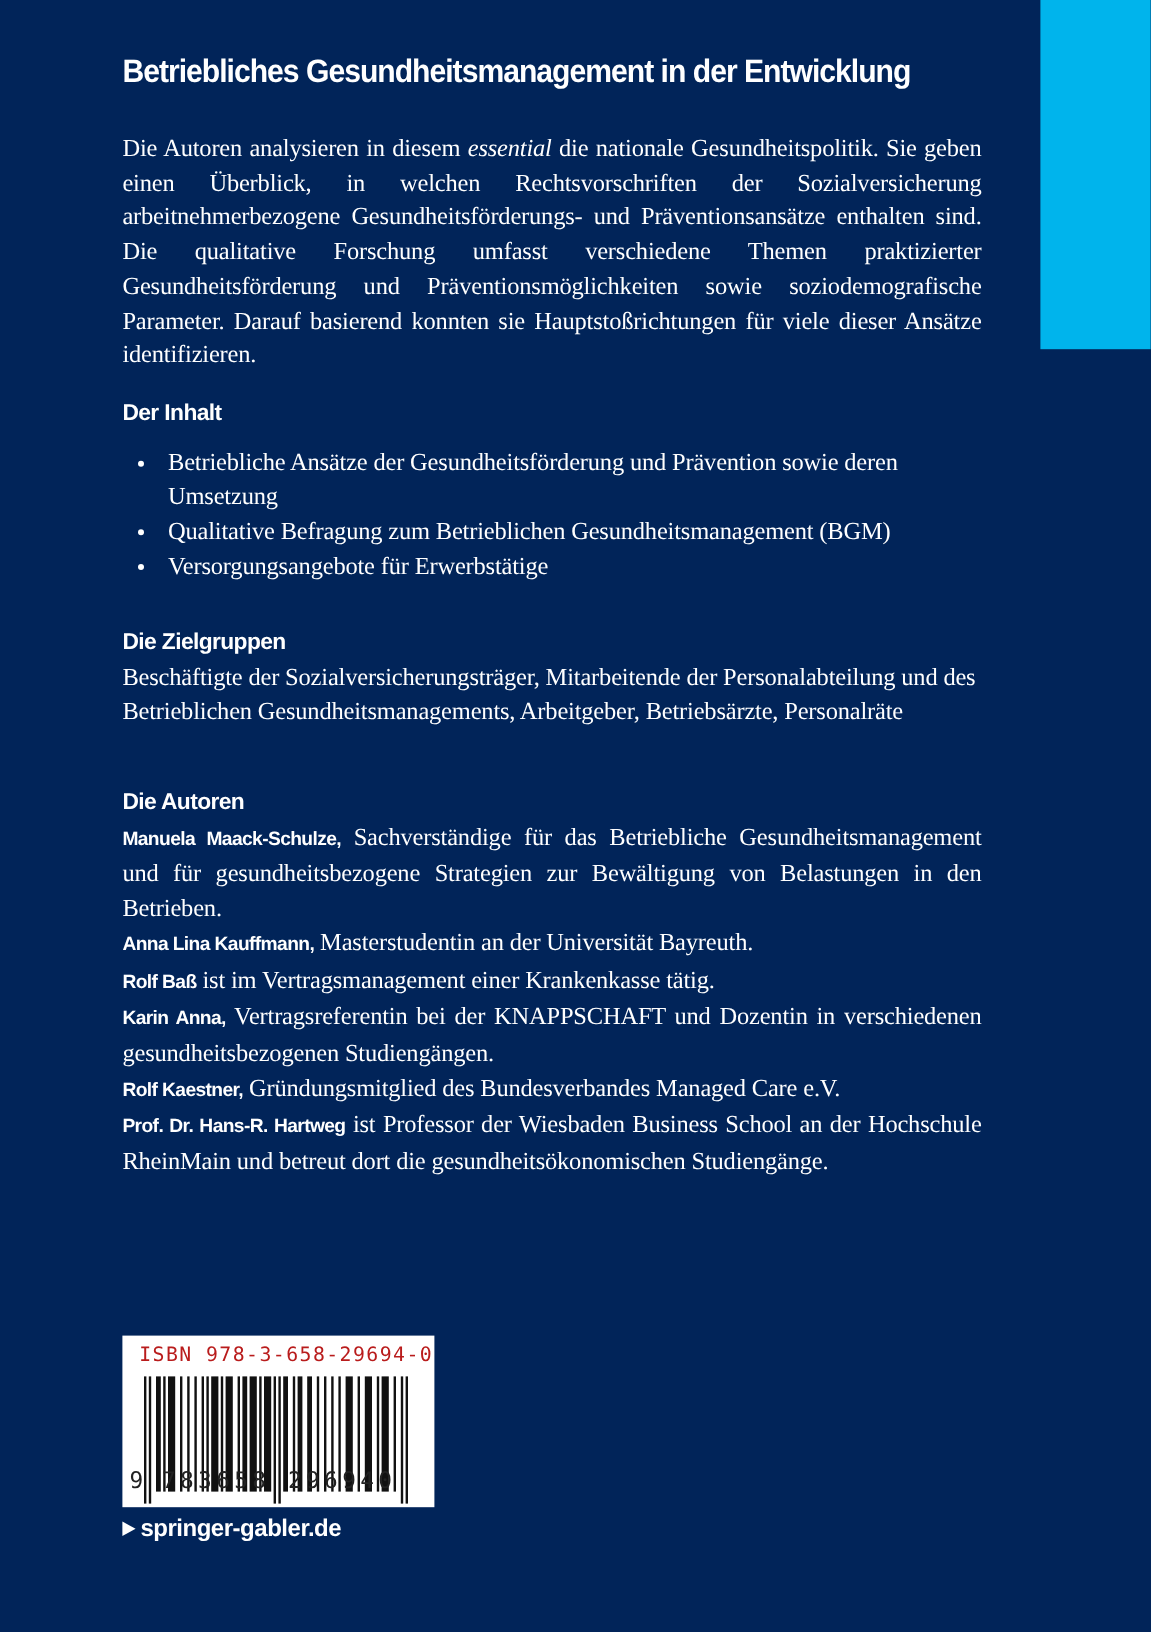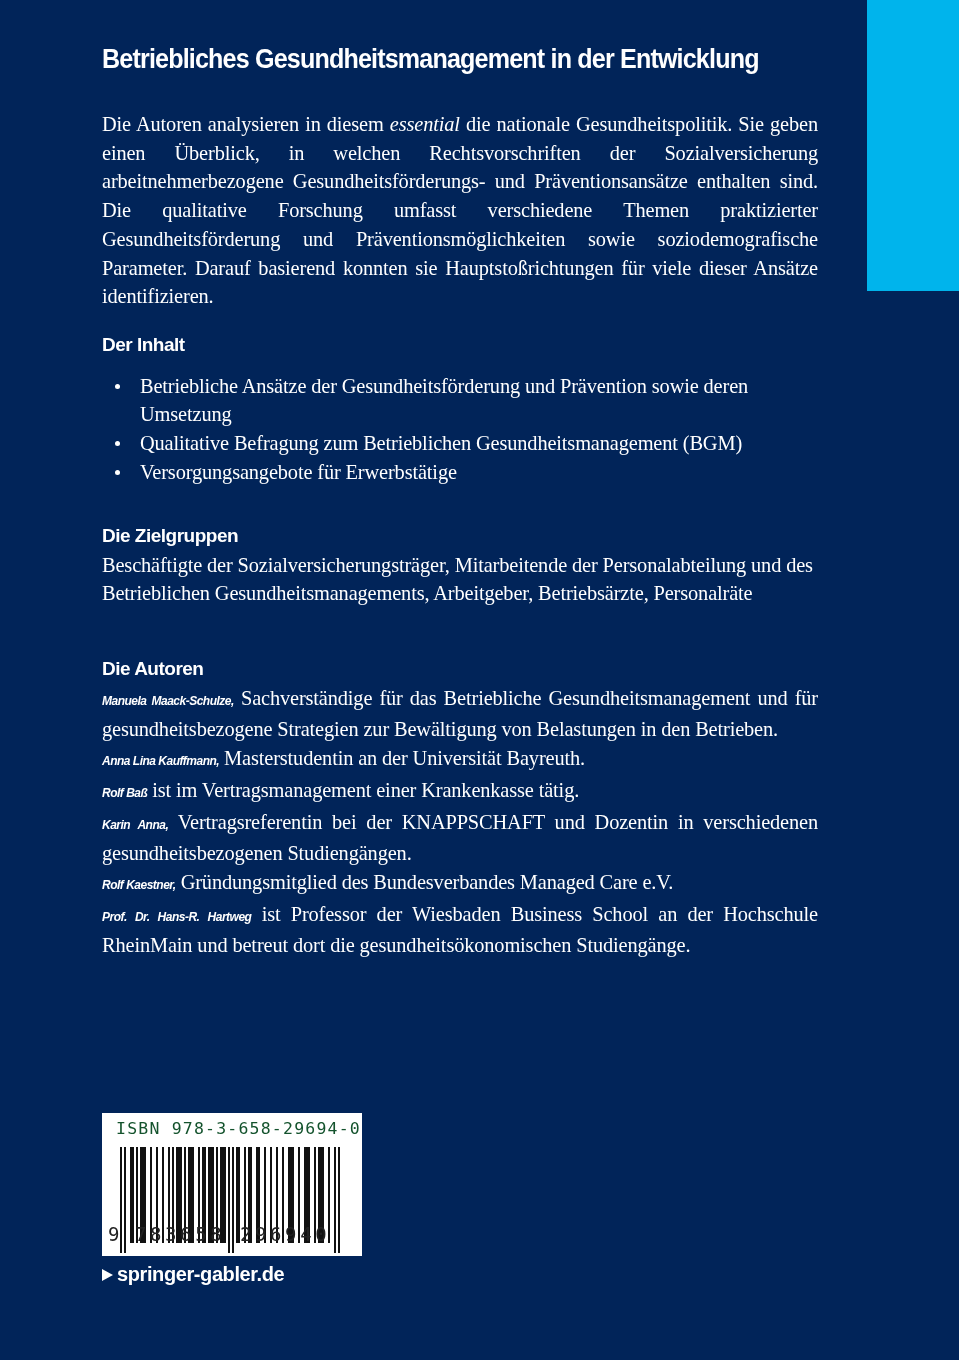--- a/index.html
+++ b/index.html
@@ -34,29 +34,29 @@
   .sec-inhalt { position:absolute; top:331px; left:0; width:716px; }
   .bullets { list-style:none; margin:12px; padding:0; }
   .bullets li { position:relative; padding-left:26px; }
   .bullets li .dot {
     position:absolute; left:1px; top:12px; width:5px; height:5px; border-radius:50%;
     background:#ffffff;
   }
   .sec-ziel { position:absolute; top:522px; left:0; width:716px; }
   .sec-autoren { position:absolute; top:655px; left:0; width:716px; }
   .author { text-align:justify; }
-  .author .name { font-family:"Liberation Sans", sans-serif; font-weight:bold; font-size:12px; letter-spacing:-0.5px;font-style:italic; }
+  .author .name { font-family:"Liberation Sans", sans-serif; font-weight:bold; font-size:16px; letter-spacing:-0.5px; }
   .barcode-box {
     position:absolute; left:102px; top:1113px; width:260px; height:143px;
     background:#ffffff; color:#111;
   }
   .isbn-text {
     position:absolute; left:14px; top:6px;
     font-family:"DejaVu Sans Mono", monospace; font-size:16.5px; letter-spacing:1.2px;
-    color:#14532d;
+    color:#b91c1c;
   }
   .bars { position:absolute; left:0; top:0; width:260px; height:143px; }
   .digits {
     position:absolute; top:110px; font-family:"DejaVu Sans Mono", monospace; font-size:19px;
     color:#222; letter-spacing:3.6px;
   }
   .site {
     position:absolute; left:102px; top:1263px;
     font-family:"Liberation Sans", sans-serif; font-weight:bold; font-size:20px;
     letter-spacing:-0.4px; white-space:nowrap;

